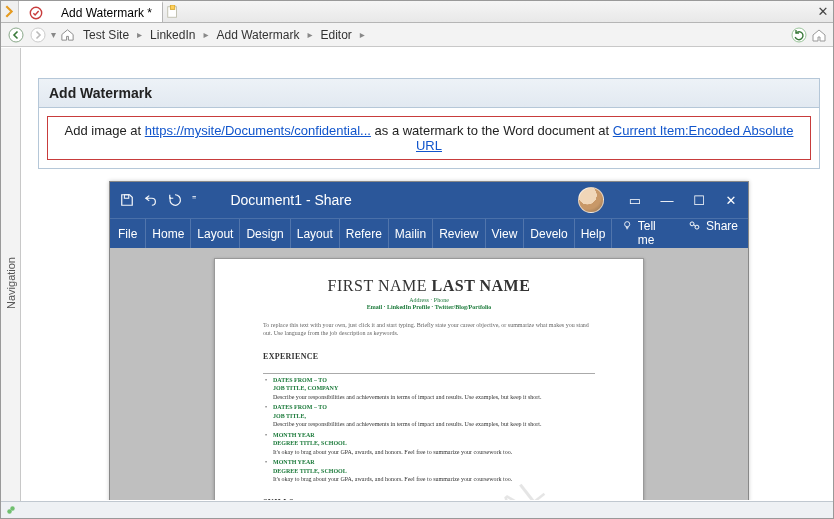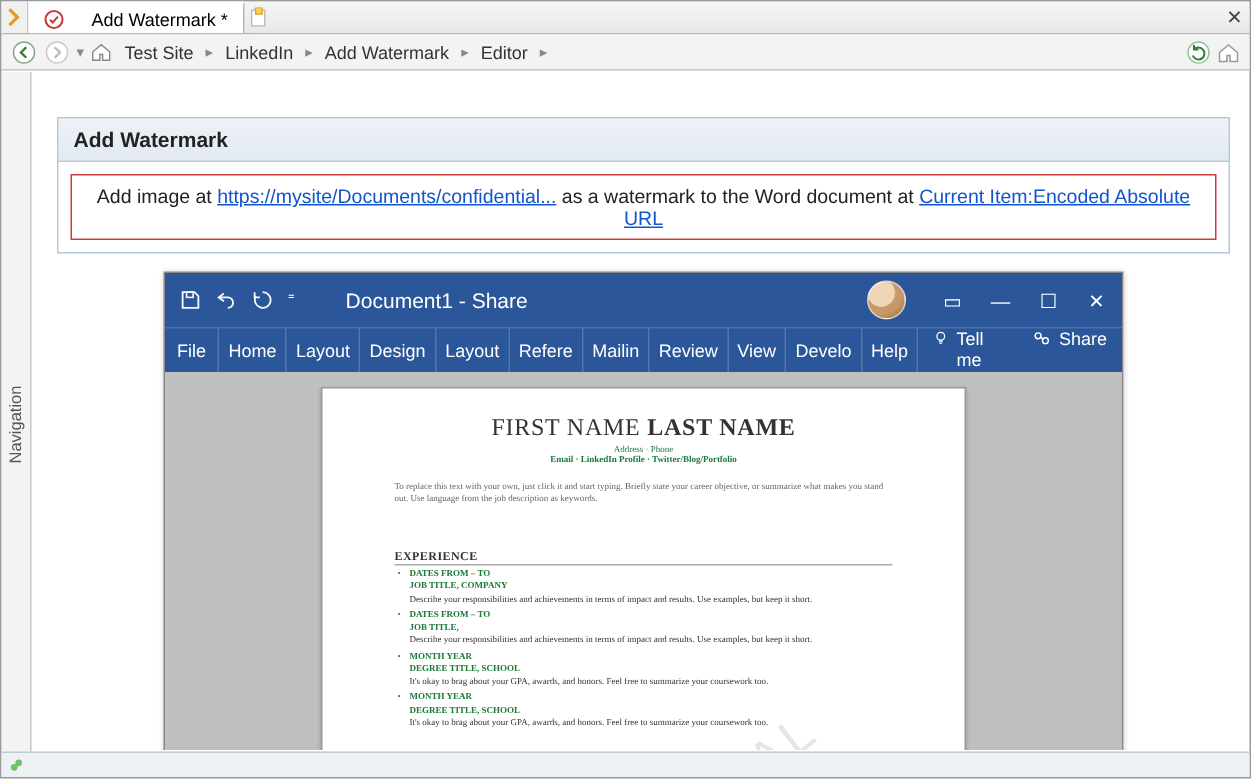--- a/index.html
+++ b/index.html
@@ -55,21 +55,21 @@
 .ract { padding:0 10px; display:flex; align-items:flex-start; gap:5px; }
 
 .word-canvas { background:#bfbfbf; padding:10px 0 0; height:300px; overflow:hidden; display:flex; justify-content:center; }
 .page { width:430px; min-height:560px; background:#fff; border:1px solid #999; box-shadow:0 1px 3px rgba(0,0,0,.25); padding:18px 48px; position:relative; font-family:Georgia,serif; color:#333; }
 .page .name { text-align:center; font-size:16px; letter-spacing:.5px; }
 .page .name .fn { font-weight:normal; }
 .page .name .ln { font-weight:bold; }
 .page .sub1 { text-align:center; font-size:6px; color:#1b7a3a; margin-top:2px; }
 .page .sub2 { text-align:center; font-size:6px; color:#1b7a3a; margin-top:1px; font-weight:bold; }
 .page .intro { font-size:6px; color:#666; margin-top:12px; line-height:1.3; }
-.page h4 { font-size:8px; font-weight:bold; margin-top:28px; border-bottom:1px solid #aaa; padding-bottom:1px; letter-spacing:.3px; }
+.page h4 { font-size:8px; font-weight:bold; margin-top:14px; border-bottom:1px solid #aaa; padding-bottom:12px; letter-spacing:.3px; }
 .page .item { font-size:6px; margin-top:3px; line-height:1.25; padding-left:10px; position:relative; }
 .page .item::before { content:"•"; position:absolute; left:2px; top:0; color:#666; }
 .page .item .date { color:#1b7a3a; font-weight:bold; display:block; margin-bottom:1px; }
 .page .item .role { color:#1b7a3a; font-weight:bold; display:block; margin-bottom:1px; }
 .watermark { position:absolute; left:50%; top:56%; transform:translate(-50%,-50%) rotate(-38deg); font-size:34px; font-family:Arial,sans-serif; color:rgba(0,0,0,.10); white-space:nowrap; letter-spacing:3px; pointer-events:none; }
 
 
 .status-bar { position:absolute; left:0; right:0; bottom:0; height:17px; background:#eef1f4; border-top:1px solid #c0c8d0; display:flex; align-items:center; padding:0 4px; font-size:10px; color:#3a7a3a; }
 .status-bar .sico { width:12px;height:12px; }
 

